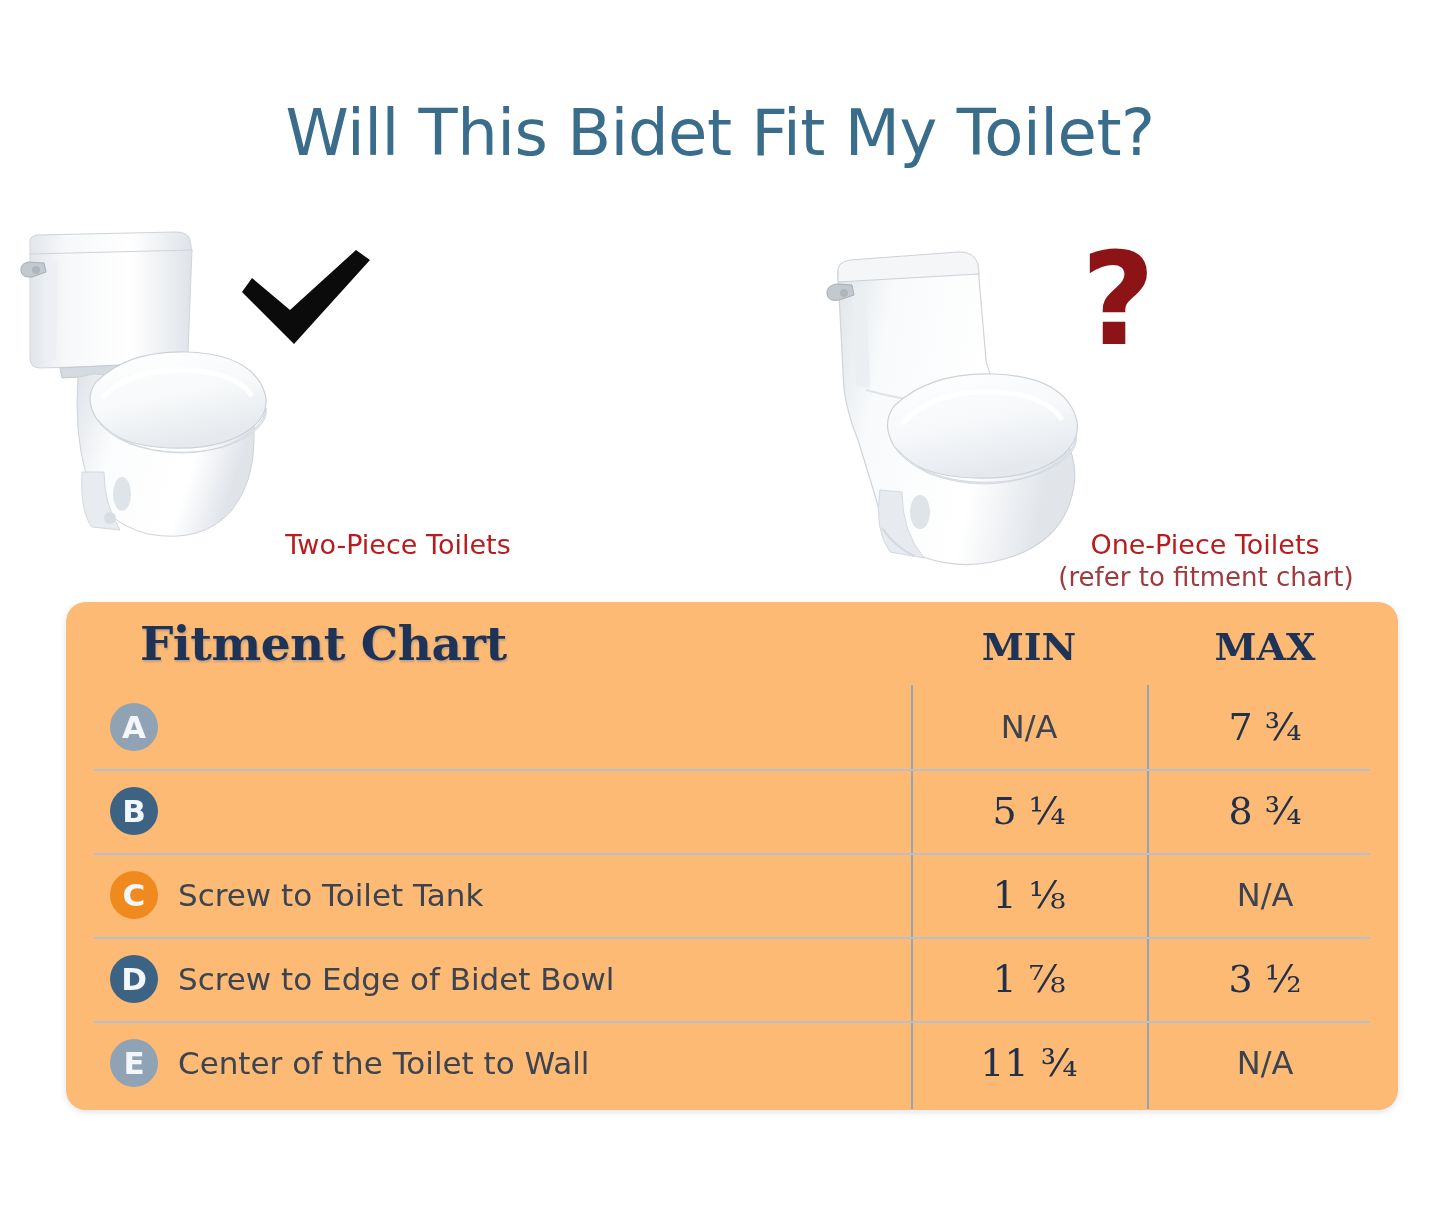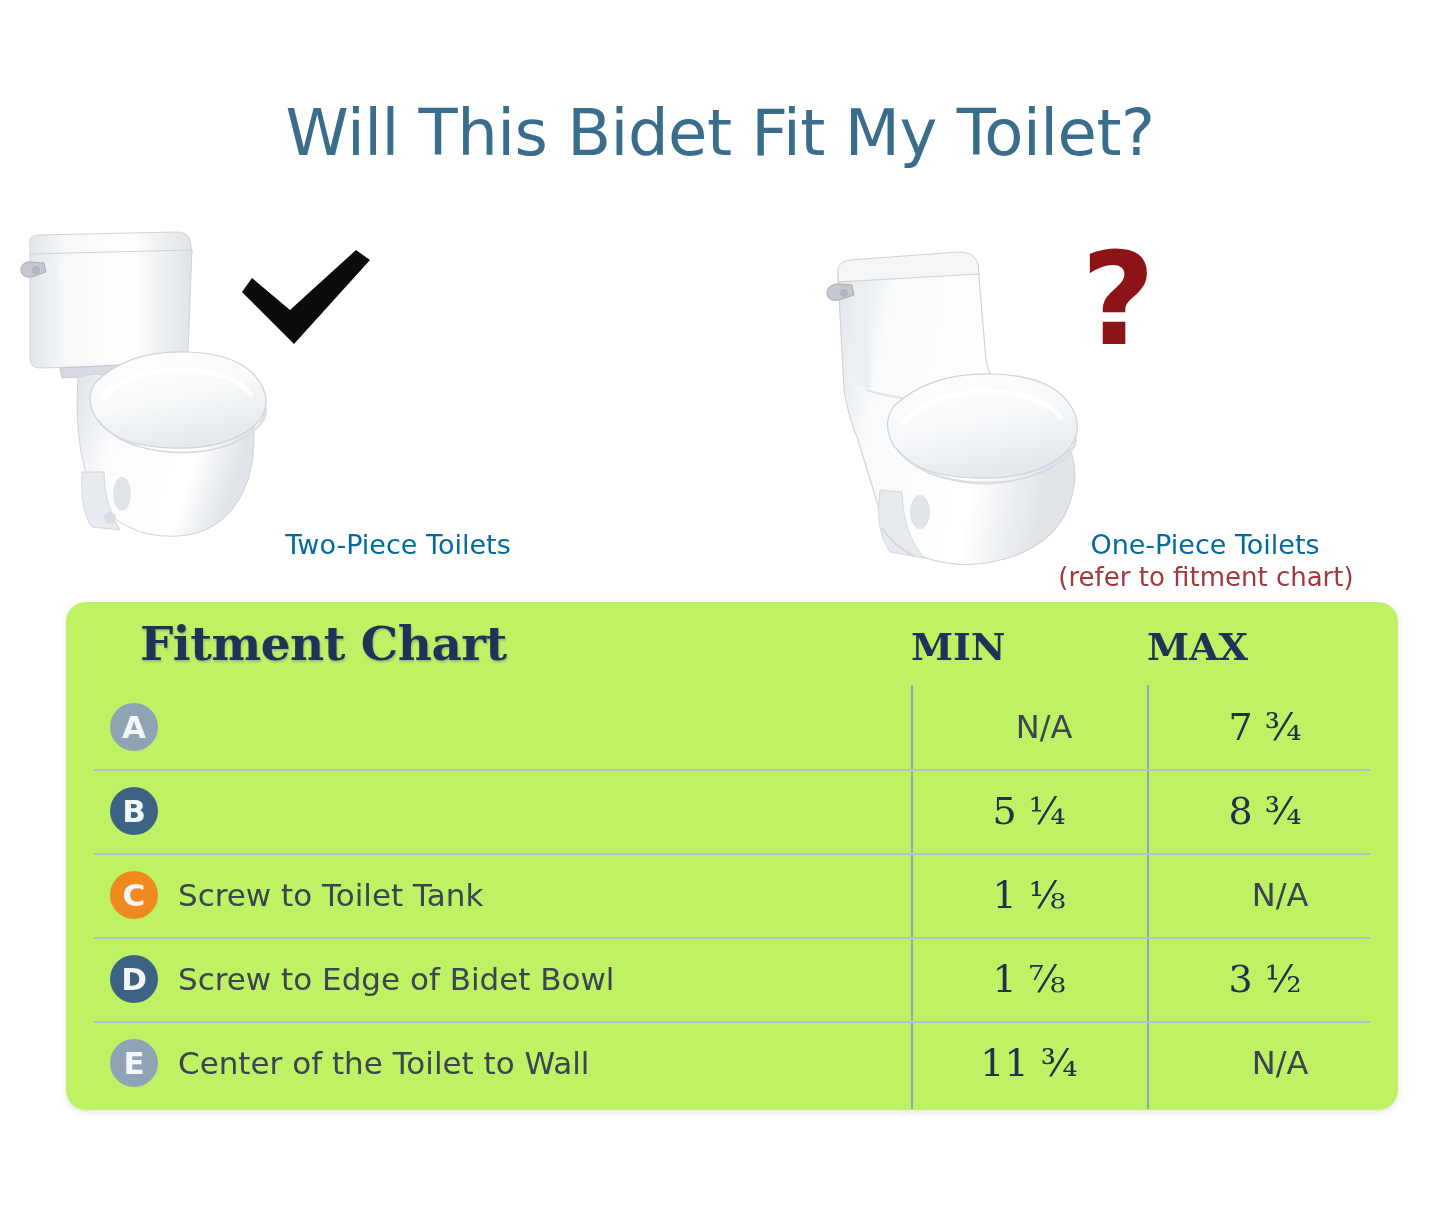--- a/index.html
+++ b/index.html
@@ -34,21 +34,21 @@
 
   
   .toilet-fig { position: absolute; }
   #fig-two-piece { left: 18px;  top: 222px; width: 270px; height: 330px; }
   #fig-one-piece { left: 808px; top: 240px; width: 290px; height: 360px; }
 
   .caption {
     position: absolute;
     font-family: "DejaVu Sans", sans-serif;
     font-size: 27px;
-    color: #0369a1;
+    color: #b91c1c;
     white-space: nowrap;
     text-align: center;
   }
   #caption-two-piece { left: 188px; top: 529px; width: 420px; }
   #caption-one-piece { left: 1020px; top: 529px; width: 370px; }
   #caption-one-piece-note {
     position: absolute;
     left: 1006px; top: 562px; width: 400px;
     font-family: "DejaVu Sans", sans-serif;
     font-size: 26px;
@@ -75,21 +75,21 @@
     text-align: center;
   }
 
   
   #chart-card {
     position: absolute;
     left: 66px;
     top: 602px;
     width: 1332px;
     height: 508px;
-    background: #bef264;
+    background: #fdba74;
     border-radius: 20px;
     box-shadow: 0 2px 6px rgba(90,100,120,0.18);
   }
 
   #chart-title {
     position: absolute;
     left: 74px; top: 14px;
     font-family: "DejaVu Serif", serif;
     font-weight: 700;
     font-size: 47px;
@@ -98,21 +98,21 @@
     text-shadow: 1px 2px 2px rgba(120,130,150,0.45);
     white-space: nowrap;
   }
   #head-min, #head-max {
     position: absolute;
     top: 22px;
     font-family: "DejaVu Serif", serif;
     font-weight: 700;
     font-size: 38px;
     color: #1f3356;
-    text-align: left;
+    text-align: center;
     white-space: nowrap;
   }
   #head-min { left: 845px; width: 236px; }
   #head-max { left: 1081px; width: 236px; }
 
   
   .vrule {
     position: absolute;
     top: 83px;
     width: 2px;
@@ -179,21 +179,20 @@
     line-height: 56px;
     text-align: center;
     white-space: nowrap;
   }
   .cell-min { left: 845px; }
   .cell-max { left: 1081px; }
   .cell-na {
     font-family: "DejaVu Sans", sans-serif;
     font-size: 32px;
     color: #3b4450;
-    margin-left: 15px;
   }
 </style>
 </head>
 <body>
 
 <div id="page">
 
   <div id="title">Will This Bidet Fit My Toilet?</div>
 
   <div id="fig-two-piece" class="toilet-fig">

